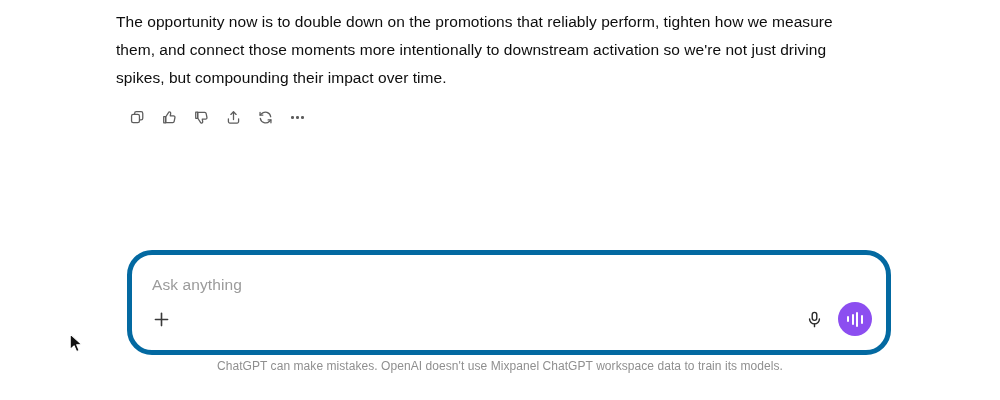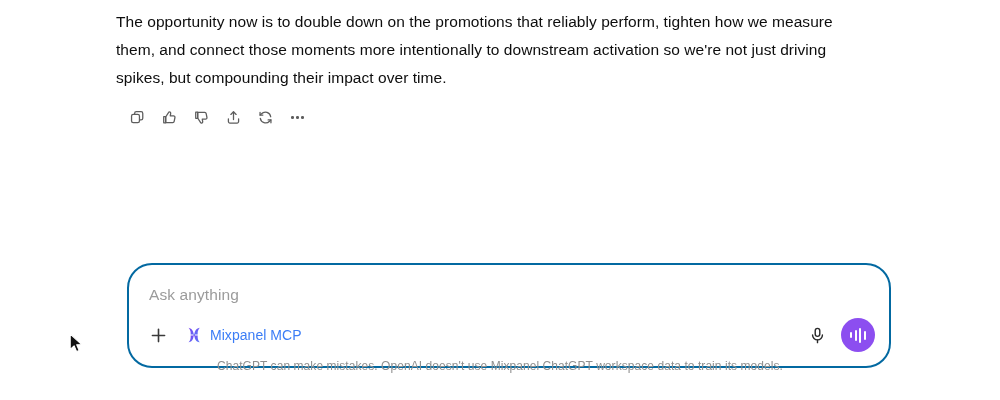--- a/index.html
+++ b/index.html
@@ -64,25 +64,25 @@
   .dots-icon { display: flex; gap: 2.6px; align-items: center; }
   .dots-icon i {
     width: 2.6px; height: 2.6px; border-radius: 50%;
     background: #5d5d5d; display: block;
   }
 
   
   .composer {
     position: absolute;
     left: 127px;
-    top: 263px;
+    top: 250px;
     width: 764px;
     height: 105px;
     box-sizing: border-box;
-    border: 2px solid #0369a1;
+    border: 5px solid #0369a1;
     border-radius: 25px;
     background: #ffffff;
   }
   .composer-input {
     position: absolute;
     left: 20px;
     top: 19px;
     right: 20px;
     font-size: 15.5px;
     color: #9b9b9b;
@@ -267,33 +267,20 @@
 
   <div class="composer-bottom">
 
     <div class="plus-btn" title="Add">
       <svg width="19" height="19" viewBox="0 0 20 20">
         <path class="stroke" d="M10 3.6v12.8"></path>
         <path class="stroke" d="M3.6 10h12.8"></path>
       </svg>
     </div>
 
-    <div class="mcp-chip">
-      <svg class="mcp-logo" viewBox="0 0 24 24">
-        <defs>
-          <linearGradient id="mpg" x1="0" y1="0" x2="1" y2="1">
-            <stop offset="0%" stop-color="#7a3cf0"></stop>
-            <stop offset="100%" stop-color="#5b7cf8"></stop>
-          </linearGradient>
-        </defs>
-        <path fill="url(#mpg)" d="M4.2 2.2c3.3.5 5.6 2.5 6.6 5.3.35 1 .5 1.9.5 2.8h1.4c0-.9.15-1.8.5-2.8 1-2.8 3.3-4.8 6.6-5.3-2.1 2.3-2.9 4.9-2.9 7.3 0 .6.05 1.2.15 1.7h-2.9c-.9 0-1.65.6-1.9 1.4-.25-.8-1-1.4-1.9-1.4H7.45c.1-.5.15-1.1.15-1.7 0-2.4-.8-5-2.9-7.3z"></path>
-        <path fill="url(#mpg)" d="M4.2 21.8c3.3-.5 5.6-2.5 6.6-5.3.35-1 .5-1.9.5-2.8h1.4c0 .9.15 1.8.5 2.8 1 2.8 3.3 4.8 6.6 5.3-2.1-2.3-2.9-4.9-2.9-7.3 0-.6.05-1.2.15-1.7h-2.9c-.9 0-1.65-.6-1.9-1.4-.25.8-1 1.4-1.9 1.4H7.45c.1.5.15 1.1.15 1.7 0 2.4-.8 5-2.9 7.3z"></path>
-      </svg>
-      <span class="mcp-label">Mixpanel MCP</span>
-    </div>
 
     <div class="composer-spacer"></div>
 
     <div class="mic-btn" title="Dictate">
       <svg width="19" height="19" viewBox="0 0 20 20">
         <rect class="stroke" x="7.6" y="2.5" width="4.8" height="8.4" rx="2.4"></rect>
         <path class="stroke" d="M4.8 9.4a5.2 5.2 0 0 0 10.4 0"></path>
         <path class="stroke" d="M10 14.6v2.9"></path>
       </svg>
     </div>

